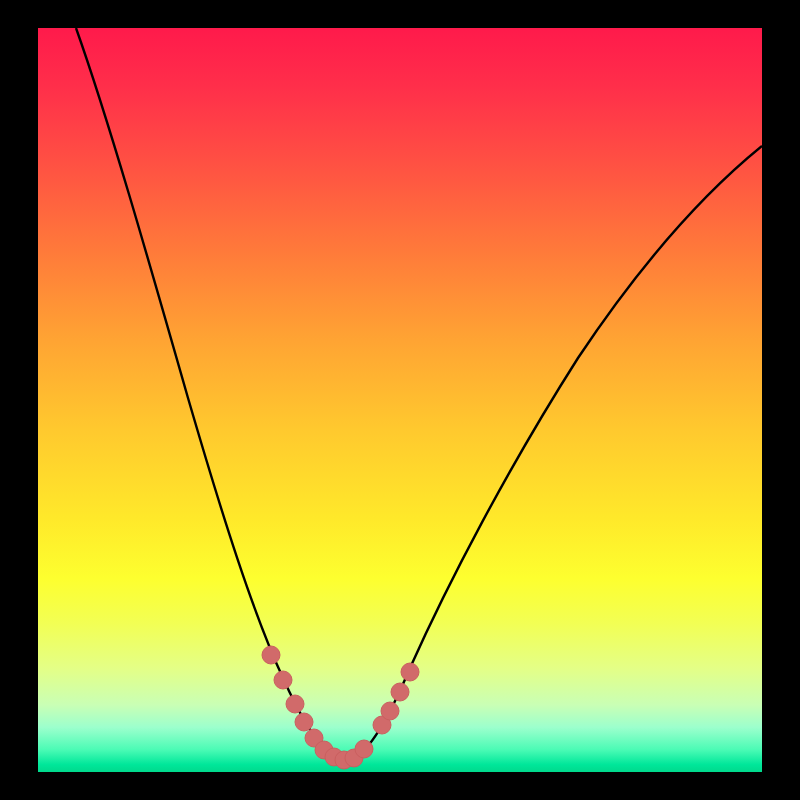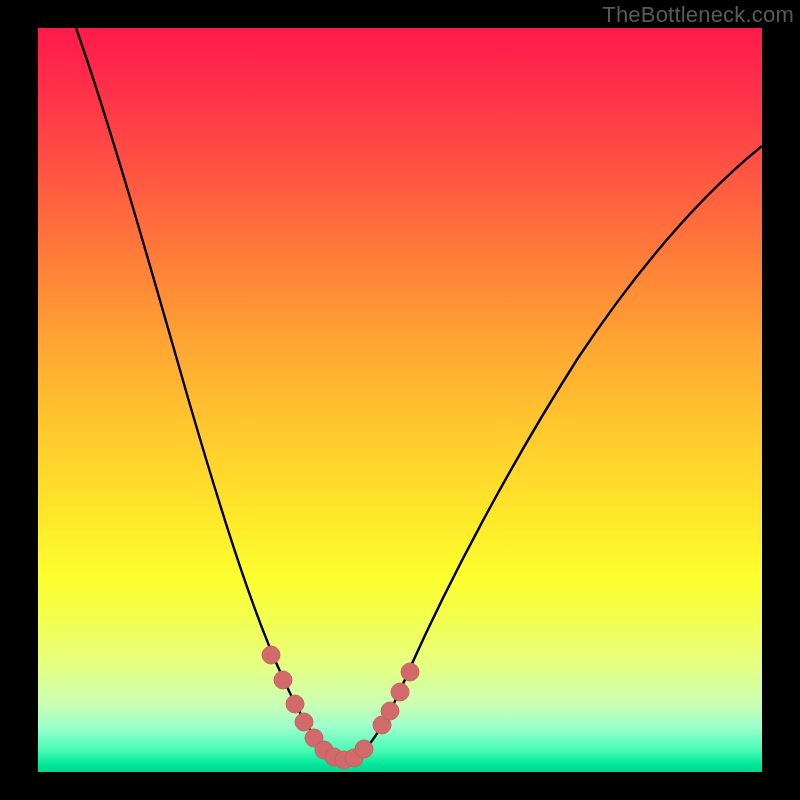--- a/index.html
+++ b/index.html
@@ -84,14 +84,13 @@
         <circle cx="306" cy="732" r="9"></circle>
         <circle cx="316" cy="730" r="9"></circle>
         <circle cx="326" cy="721" r="9"></circle>
         <circle cx="344" cy="697" r="9"></circle>
         <circle cx="352" cy="683" r="9"></circle>
         <circle cx="362" cy="664" r="9"></circle>
         <circle cx="372" cy="644" r="9"></circle>
       </g>
     </svg>
   </div>
-  <div class="watermark">TheBottleneck.com</div>
 </div>
 
 </body></html>

